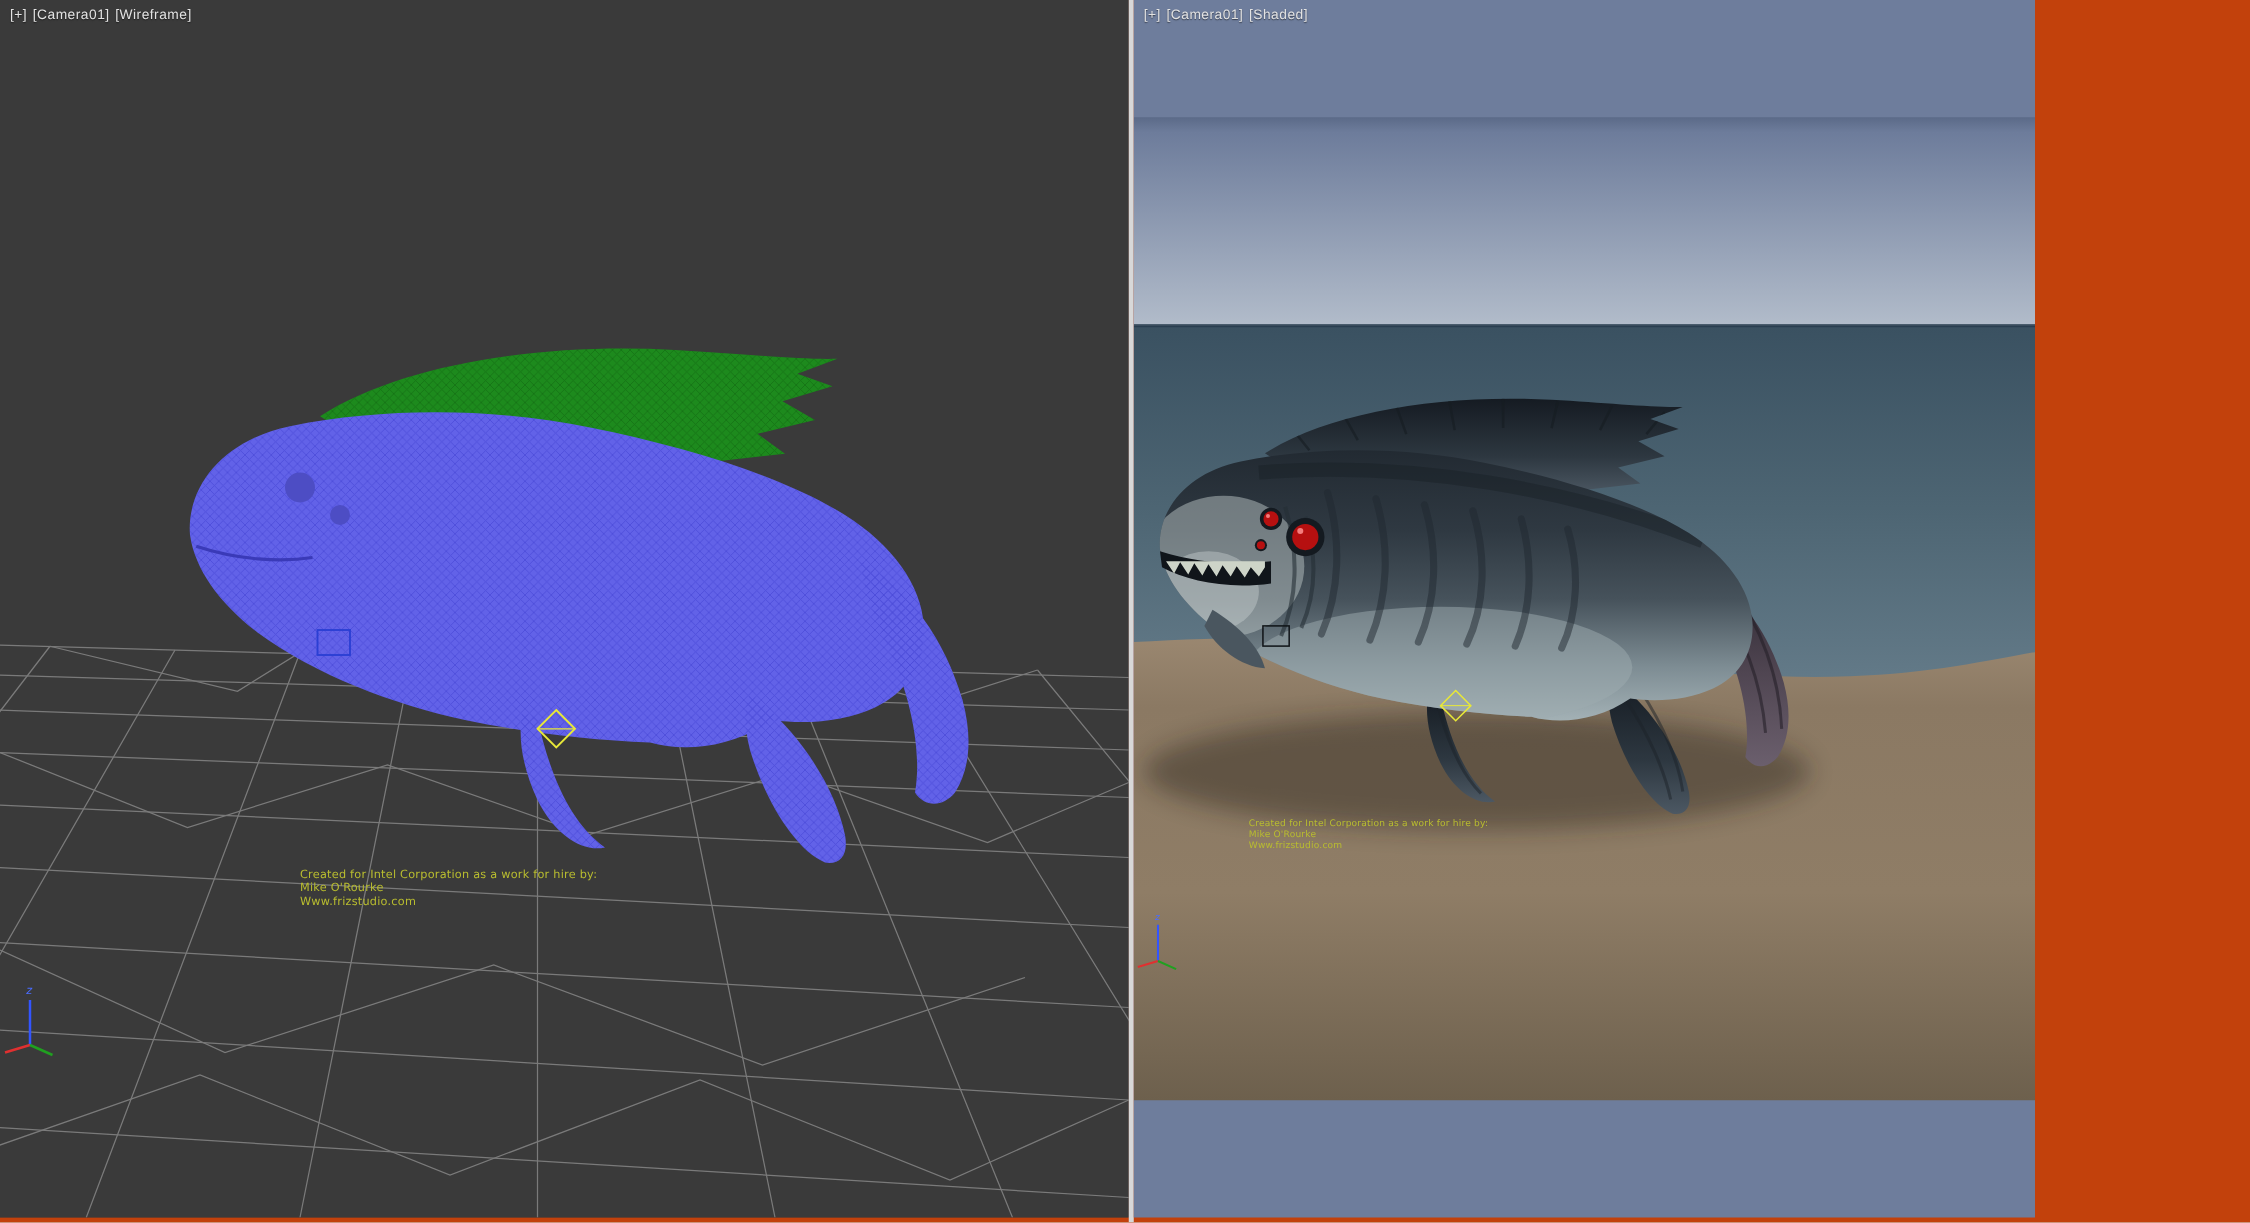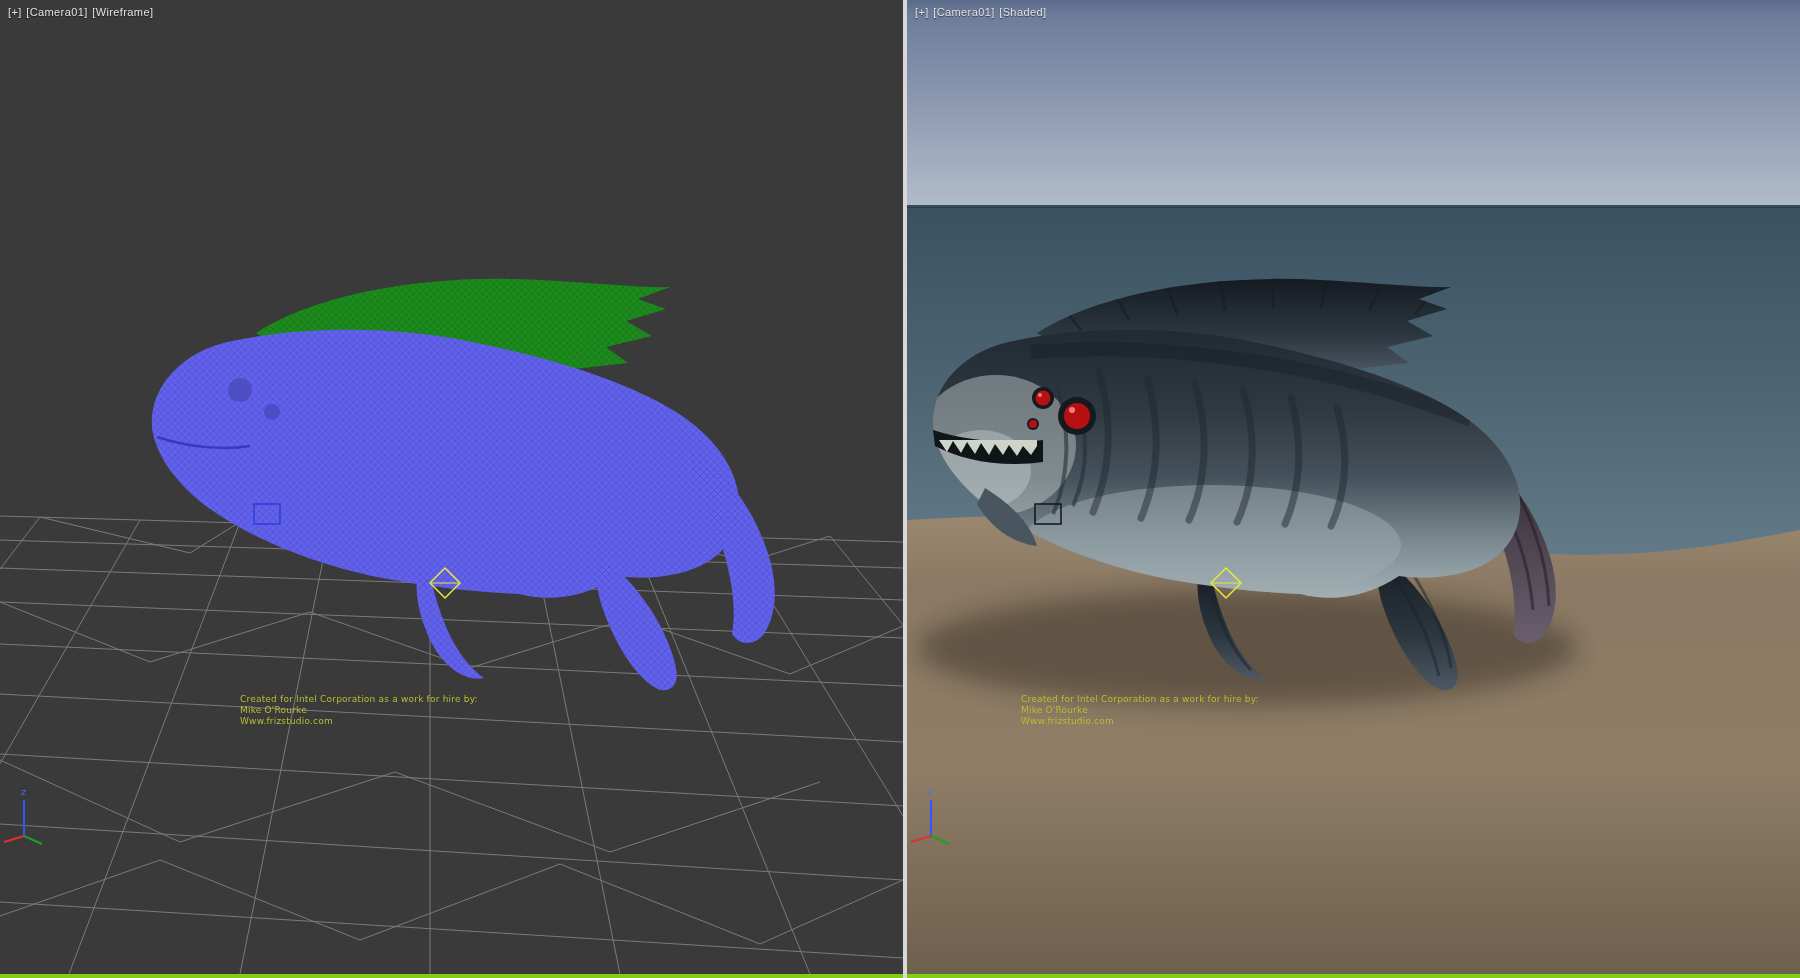--- a/index.html
+++ b/index.html
@@ -1,19 +1,19 @@
 <!DOCTYPE html>
 <html><head>
 <meta charset="utf-8">
 <style>
   html,body{margin:0;padding:0;background:#d8d8d8;font-family:"Liberation Sans",sans-serif;}
-  .stage{position:relative;width:1800px;height:978px;background:#84cc16;overflow:hidden;}
+  .stage{position:relative;width:1800px;height:978px;background:#c2410c;overflow:hidden;}
   .viewport{position:absolute;top:0;height:974px;overflow:hidden;}
   .vp-left{left:0;width:903px;background:#3a3a3a;}
-  .vp-right{left:907px;width:893px;background:#6e7d9c;}
+  .vp-right{left:907px;width:721px;background:#6e7d9c;}
   .splitter{position:absolute;left:903px;top:0;width:4px;height:978px;background:#d8d8d8;cursor:ew-resize;}
   .vp-label{position:absolute;left:8px;top:6px;z-index:5;font-size:11px;letter-spacing:.4px;
             color:#e3e3e3;text-shadow:0 1px 1px rgba(0,0,0,.55);cursor:pointer;user-select:none;
             font-family:"Liberation Sans",sans-serif;}
   .vp-label span{margin-right:1px;}
   svg.scene{display:block;width:100%;height:100%;}
   .scene text{font-family:"DejaVu Sans",sans-serif;}
   .anno{font-size:9px;letter-spacing:.2px;}
   .axislbl{font-size:9px;font-style:italic;}
 </style>

